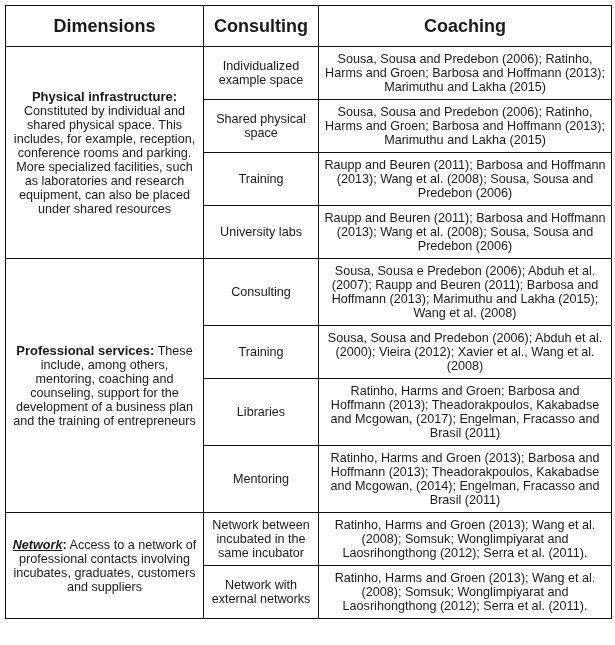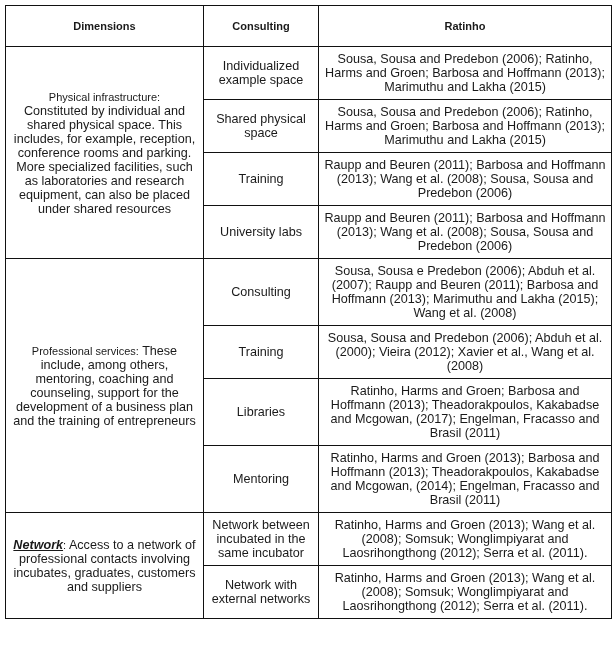--- a/index.html
+++ b/index.html
@@ -26,45 +26,45 @@
     }
     table.main td, table.main th {
       border: 1.5px solid #111111;
       text-align: center;
       vertical-align: middle;
       padding: 0 4px;
     }
     table.main th {
       font-weight: bold;
       height: 40px;
-      font-size: 11px;
+      font-size: 18px;
     }
     col.c1 { width: 198px; }
     col.c2 { width: 115px; }
     col.c3 { width: 293px; }
-    .dim-title { font-weight: normal; font-size: 11px; margin-top: 42px; }
+    .dim-title { font-weight: bold; font-size: 13px; margin-top: 42px; }
     .dim-title-italic { font-weight: bold; font-style: italic; text-decoration: underline; }
     .h55 { height: 53px; }
     .h68 { height: 67px; }
     .h54 { height: 53px; }
   </style>
 </head>
 <body>
 
 <table class="main">
   <colgroup>
     <col class="c1">
       <col class="c2">
       <col class="c3">
   </colgroup>
   <thead>
     <tr>
       <th>Dimensions</th>
       <th>Consulting</th>
-      <th>Ratinho</th>
+      <th>Coaching</th>
     </tr>
   </thead>
   <tbody>
 
     <tr class="h55">
       <td rowspan="4">
         <span class="dim-title">Physical infrastructure:</span><br>
         <span>Constituted by individual and shared physical space. This includes, for example, reception, conference rooms and parking. More specialized facilities, such as laboratories and research equipment, can also be placed under shared resources</span>
       </td>
       <td>Individualized example space</td>

